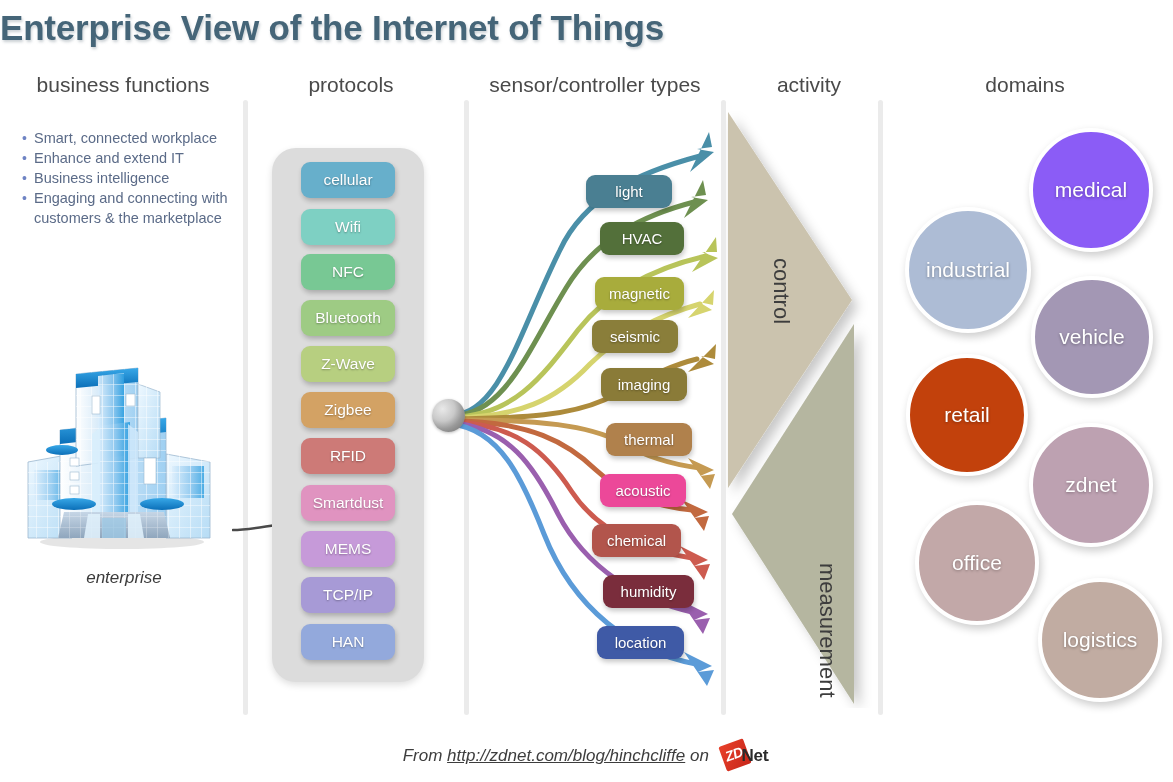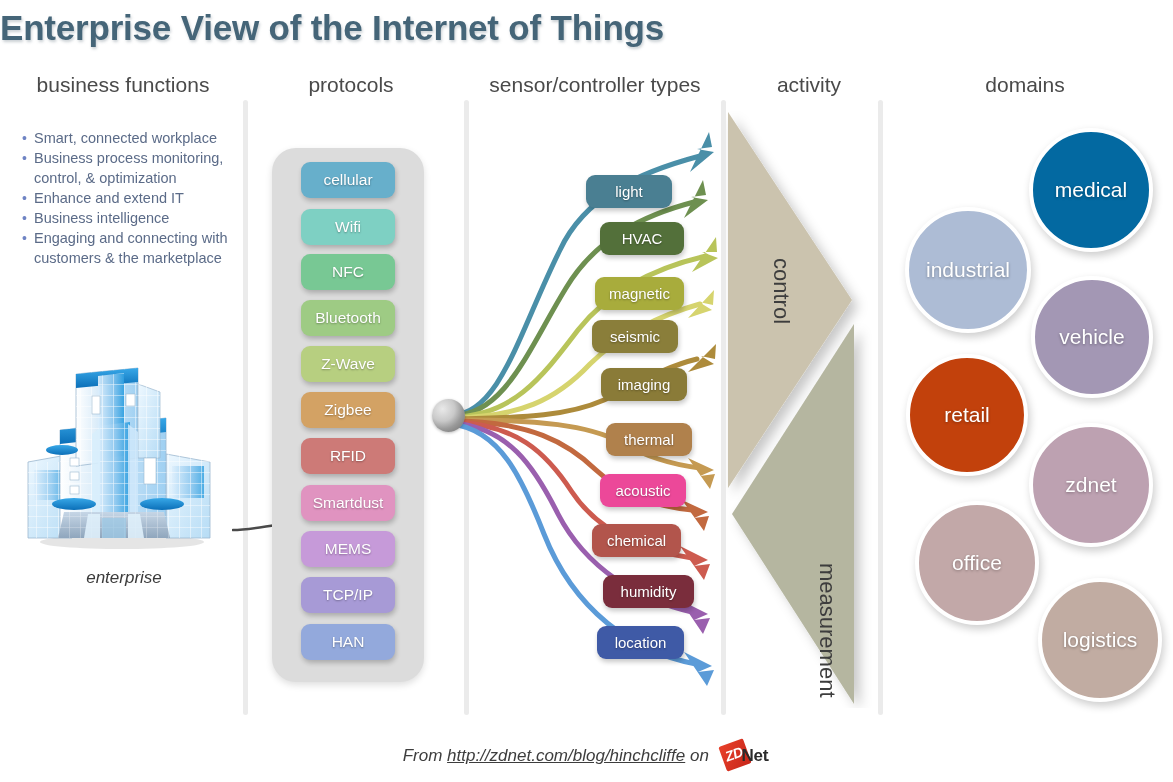--- a/index.html
+++ b/index.html
@@ -283,21 +283,20 @@
   <div class="col-head" style="left:733px; top:73px; width:152px;">activity</div>
   <div class="col-head" style="left:915px; top:73px; width:220px;">domains</div>
 
   <div class="divider" style="left:243px; top:100px; height:615px;"></div>
   <div class="divider" style="left:464px; top:100px; height:615px;"></div>
   <div class="divider" style="left:721px; top:100px; height:615px;"></div>
   <div class="divider" style="left:878px; top:100px; height:615px;"></div>
 
   <div id="bullets" style="color: rgb(91, 107, 136);">
     <div class="bullet">Smart, connected workplace</div>
-    <div class="bullet">Business process monitoring, control, &amp; optimization</div>
     <div class="bullet">Enhance and extend IT</div>
     <div class="bullet">Business intelligence</div>
     <div class="bullet">Engaging and connecting with customers &amp; the marketplace</div>
   </div>
 
   <div id="building-wrap">
     <svg width="220" height="200" viewBox="0 0 220 200">
       <defs>
         <linearGradient id="glassA" x1="0" y1="0" x2="1" y2="0">
           <stop offset="0%" stop-color="#ffffff"></stop>
@@ -471,21 +470,21 @@
   <div class="sensor" style="left: 600px; top: 222px; width: 84px; background: rgb(83, 112, 58);">HVAC</div>
   <div class="sensor" style="left: 595px; top: 277px; width: 89px; background: rgb(168, 172, 60);">magnetic</div>
   <div class="sensor" style="left: 592px; top: 320px; width: 86px; background: rgb(138, 126, 58);">seismic</div>
   <div class="sensor" style="left: 601px; top: 368px; width: 86px; background: rgb(138, 123, 56);">imaging</div>
   <div class="sensor" style="left: 606px; top: 423px; width: 86px; background: rgb(176, 129, 76);">thermal</div>
   <div class="sensor" style="left: 600px; top: 474px; width: 86px; background: #ec4899;">acoustic</div>
   <div class="sensor" style="left: 592px; top: 524px; width: 89px; background: rgb(178, 85, 76);">chemical</div>
   <div class="sensor" style="left: 603px; top: 575px; width: 91px; background: rgb(122, 45, 60);">humidity</div>
   <div class="sensor" style="left: 597px; top: 626px; width: 87px; background: rgb(63, 90, 166);">location</div>
 
-  <div class="domain" style="left: 1029px; top: 128px; width: 124px; height: 124px; background: #0369a1;">medical</div>
+  <div class="domain" style="left: 1029px; top: 128px; width: 124px; height: 124px; background: #8b5cf6;">medical</div>
   <div class="domain" style="left: 905px; top: 207px; width: 126px; height: 126px; background: rgb(173, 188, 213);">industrial</div>
   <div class="domain" style="left: 1031px; top: 276px; width: 122px; height: 122px; background: rgb(163, 151, 180);">vehicle</div>
   <div class="domain" style="left: 906px; top: 354px; width: 122px; height: 122px; background: #c2410c;">retail</div>
   <div class="domain" style="left: 1029px; top: 423px; width: 124px; height: 124px; background: rgb(189, 161, 177);">zdnet</div>
   <div class="domain" style="left: 915px; top: 501px; width: 124px; height: 124px; background: rgb(194, 168, 168);">office</div>
   <div class="domain" style="left: 1038px; top: 578px; width: 124px; height: 124px; background: rgb(193, 172, 162);">logistics</div>
 
   <div id="footer">
     <span>From </span><a id="footer-link" href="#">http://zdnet.com/blog/hinchcliffe</a><span> on </span><span id="zdnet-logo"><span id="zd-diamond"></span><span id="zd-text">ZD</span><span id="net-text">Net</span></span><span id="footer-period">.</span>
   </div>

